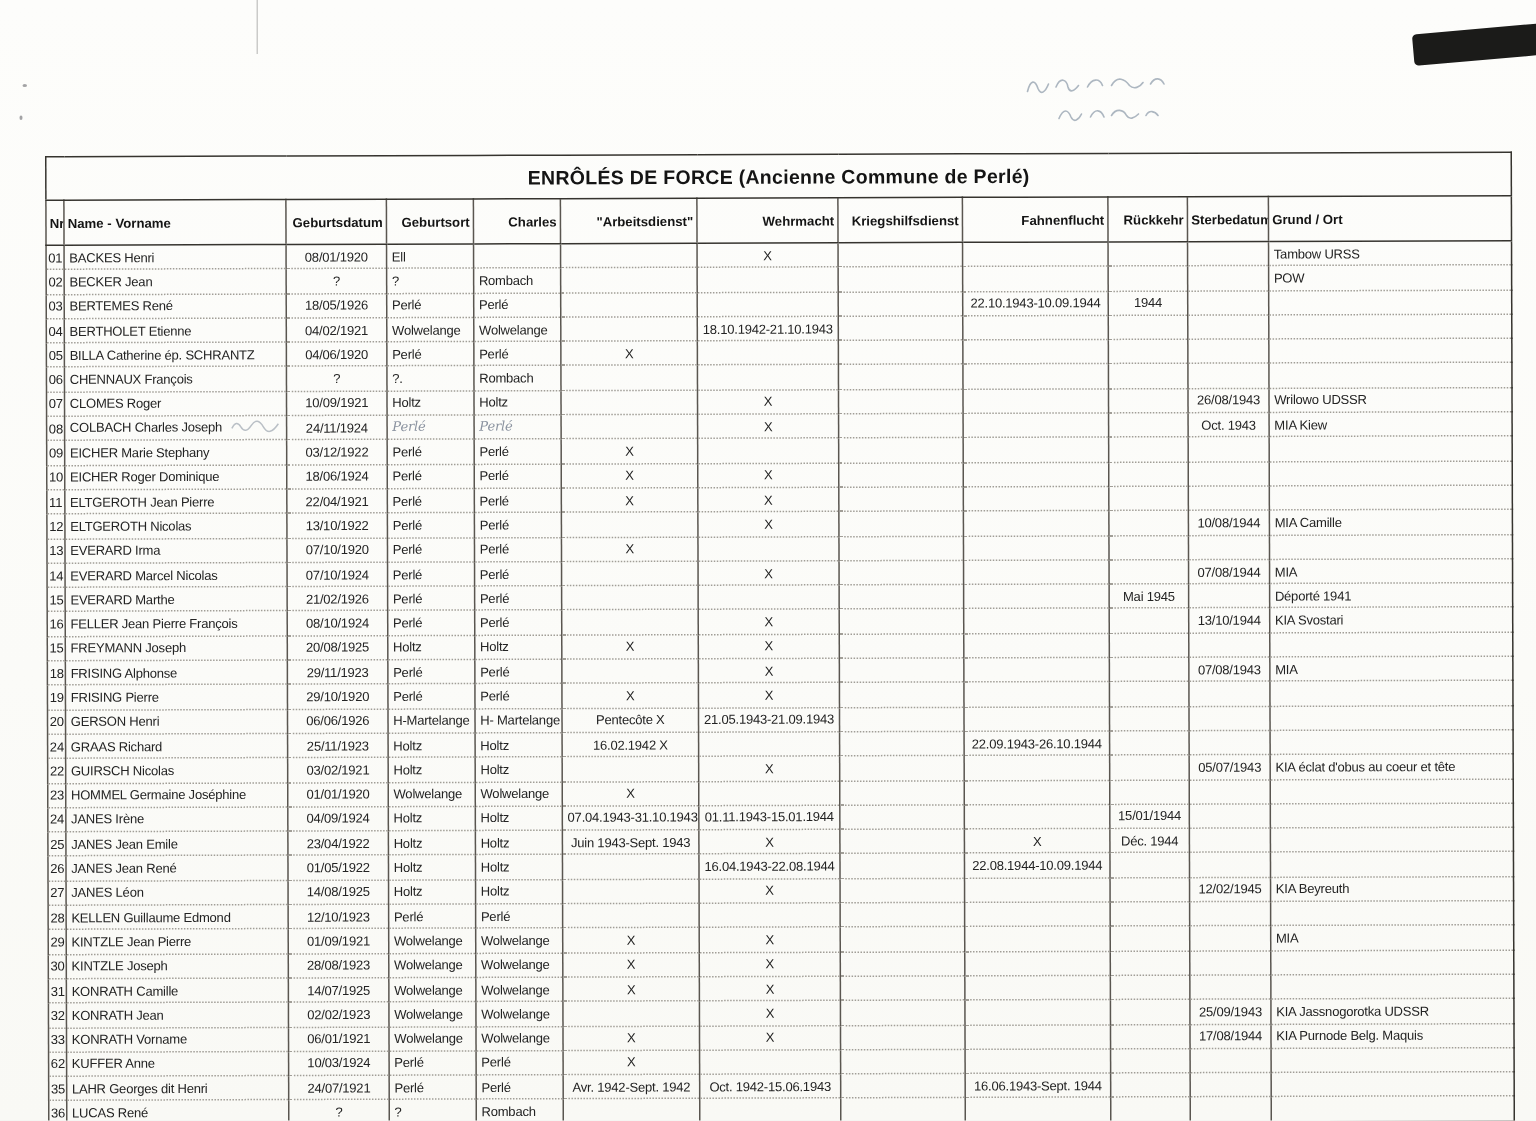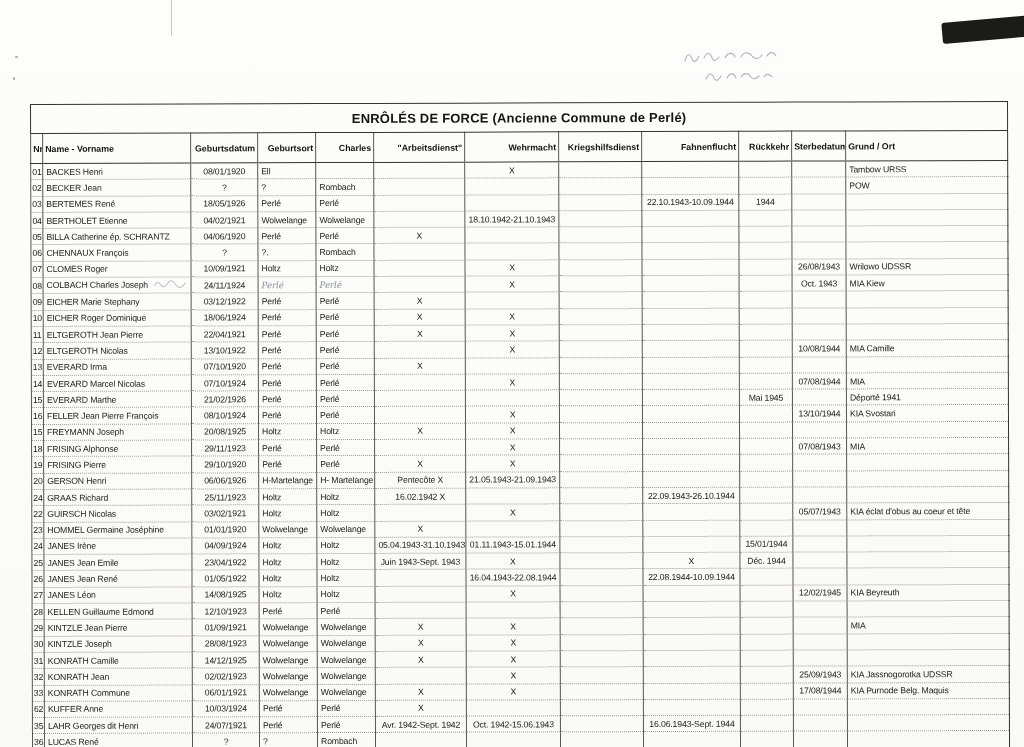--- a/index.html
+++ b/index.html
@@ -411,21 +411,21 @@
             <td class="a-center"></td>
             <td class="a-center"></td>
             <td class="a-left"></td>
           </tr>
           <tr>
             <td class="a-left">24</td>
             <td class="a-left">JANES Irène</td>
             <td class="a-center">04/09/1924</td>
             <td class="a-left">Holtz</td>
             <td class="a-left">Holtz</td>
-            <td class="a-center">05.04.1943-31.10.1943</td>
+            <td class="a-center">07.04.1943-31.10.1943</td>
             <td class="a-center">01.11.1943-15.01.1944</td>
             <td class="a-center"></td>
             <td class="a-center"></td>
             <td class="a-center">15/01/1944</td>
             <td class="a-center"></td>
             <td class="a-left"></td>
           </tr>
           <tr>
             <td class="a-left">25</td>
             <td class="a-left">JANES Jean Emile</td>
@@ -506,21 +506,21 @@
             <td class="a-center">X</td>
             <td class="a-center"></td>
             <td class="a-center"></td>
             <td class="a-center"></td>
             <td class="a-center"></td>
             <td class="a-left"></td>
           </tr>
           <tr>
             <td class="a-left">31</td>
             <td class="a-left">KONRATH Camille</td>
-            <td class="a-center">14/12/1925</td>
+            <td class="a-center">14/07/1925</td>
             <td class="a-left">Wolwelange</td>
             <td class="a-left">Wolwelange</td>
             <td class="a-center">X</td>
             <td class="a-center">X</td>
             <td class="a-center"></td>
             <td class="a-center"></td>
             <td class="a-center"></td>
             <td class="a-center"></td>
             <td class="a-left"></td>
           </tr>
@@ -533,21 +533,21 @@
             <td class="a-center"></td>
             <td class="a-center">X</td>
             <td class="a-center"></td>
             <td class="a-center"></td>
             <td class="a-center"></td>
             <td class="a-center">25/09/1943</td>
             <td class="a-left">KIA Jassnogorotka UDSSR</td>
           </tr>
           <tr>
             <td class="a-left">33</td>
-            <td class="a-left">KONRATH Commune</td>
+            <td class="a-left">KONRATH Vorname</td>
             <td class="a-center">06/01/1921</td>
             <td class="a-left">Wolwelange</td>
             <td class="a-left">Wolwelange</td>
             <td class="a-center">X</td>
             <td class="a-center">X</td>
             <td class="a-center"></td>
             <td class="a-center"></td>
             <td class="a-center"></td>
             <td class="a-center">17/08/1944</td>
             <td class="a-left">KIA Purnode Belg. Maquis</td>

